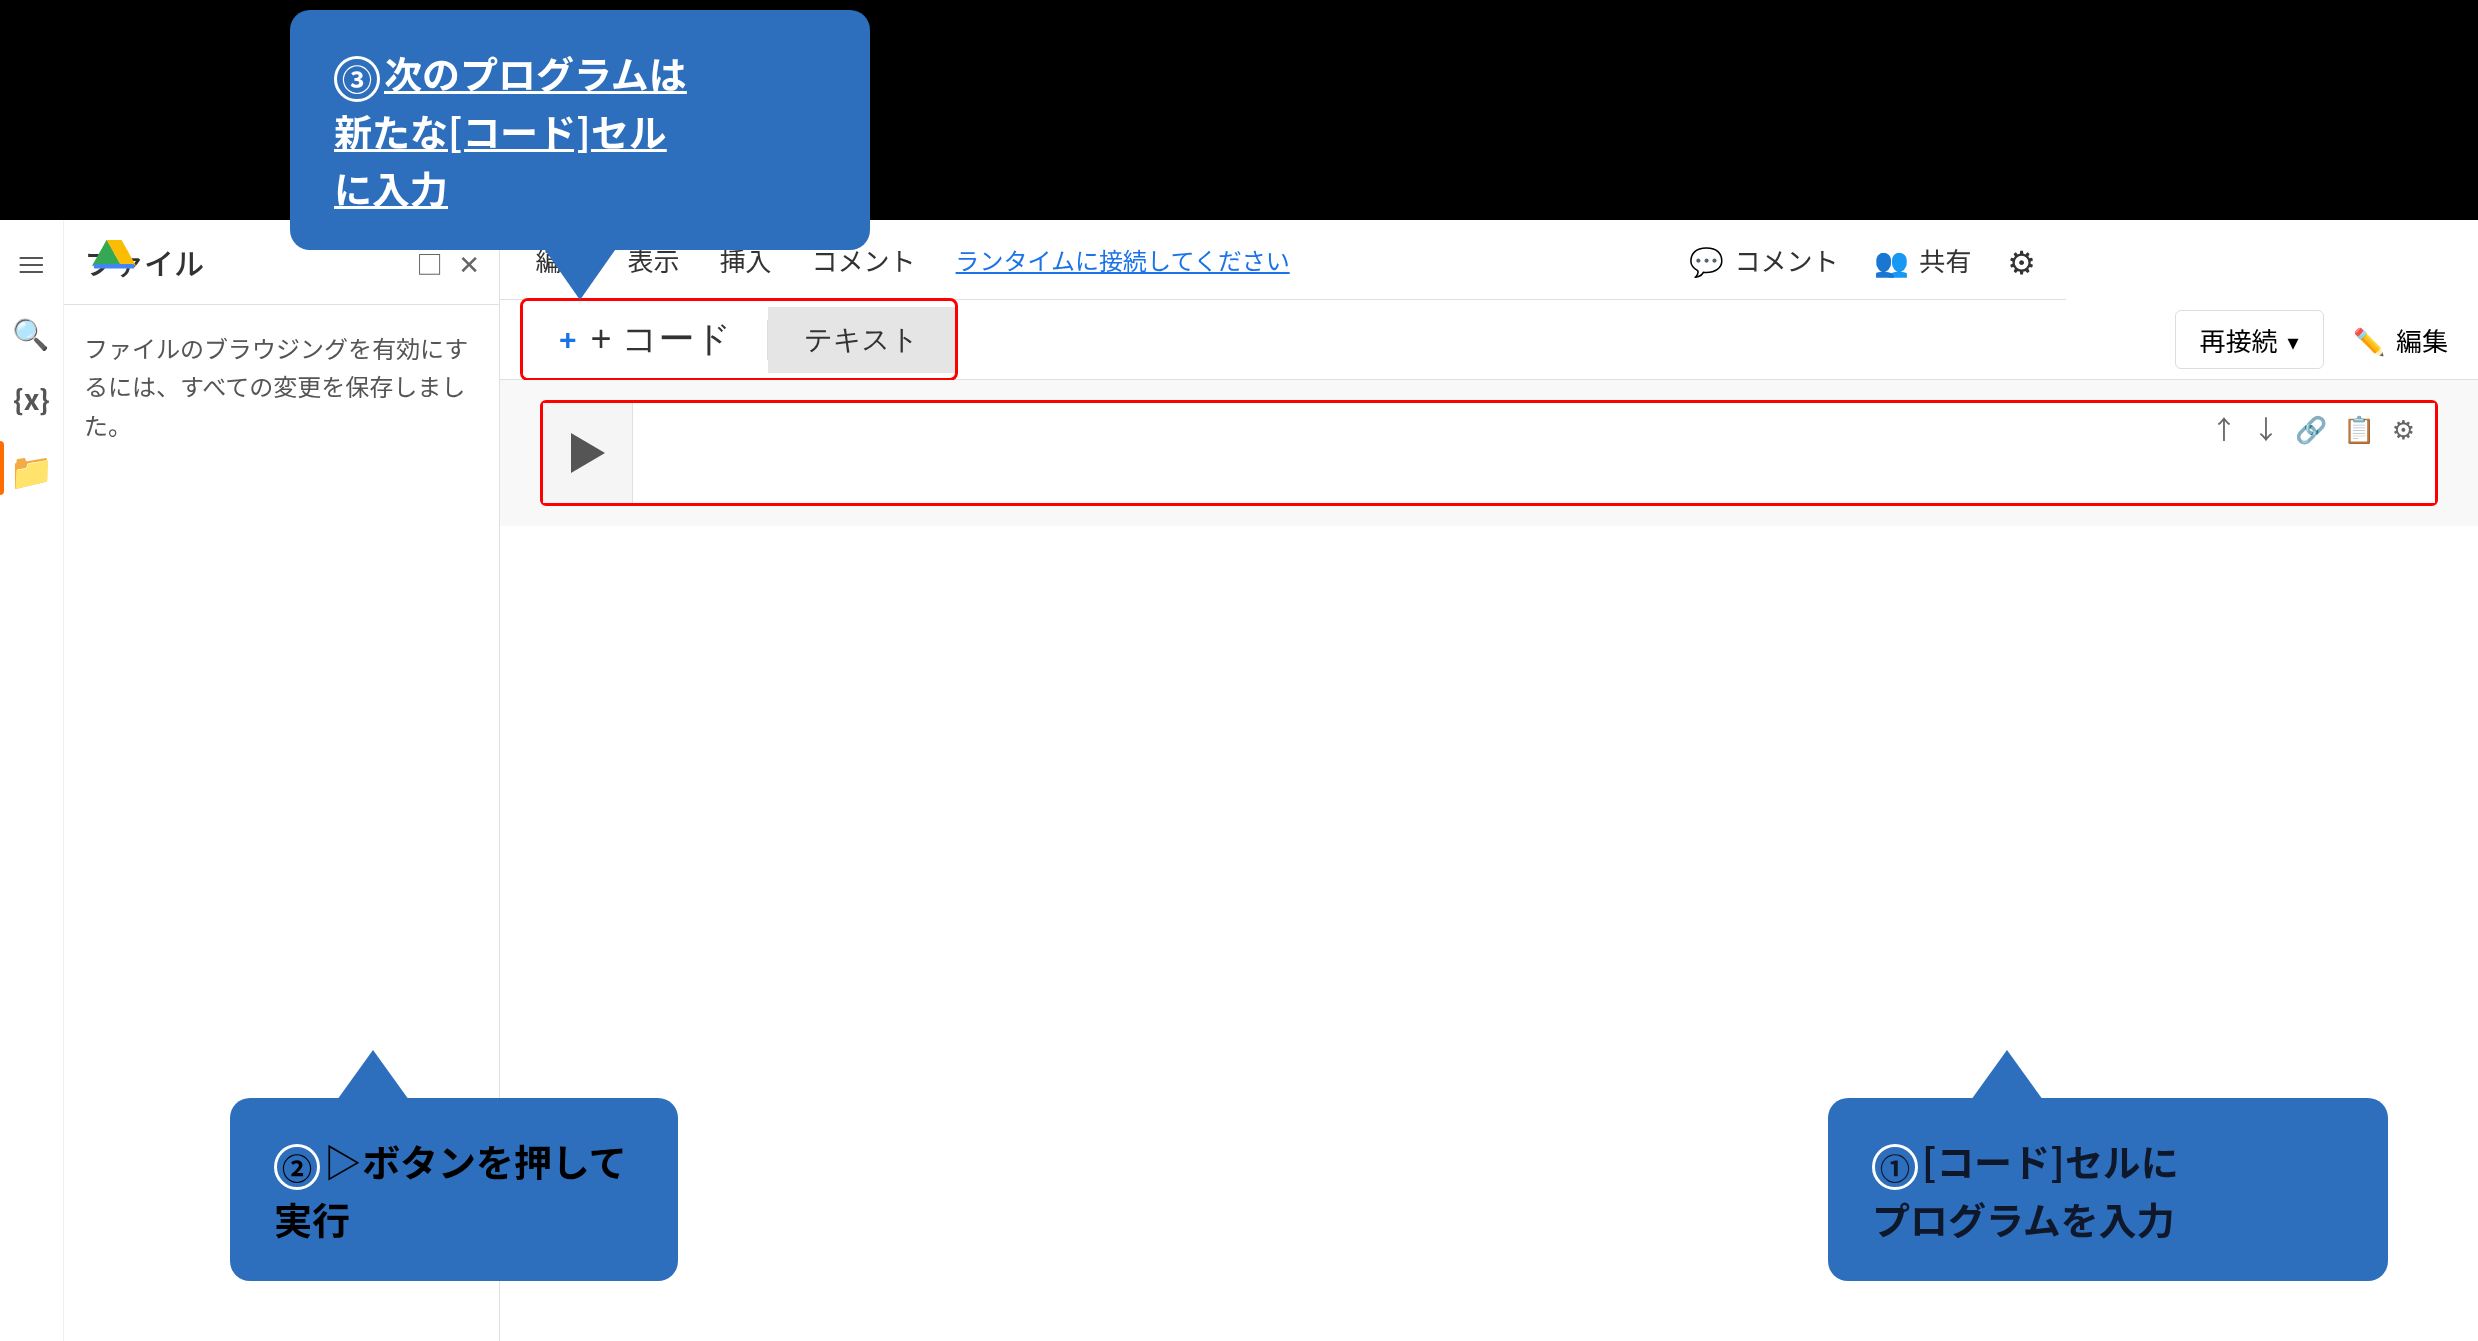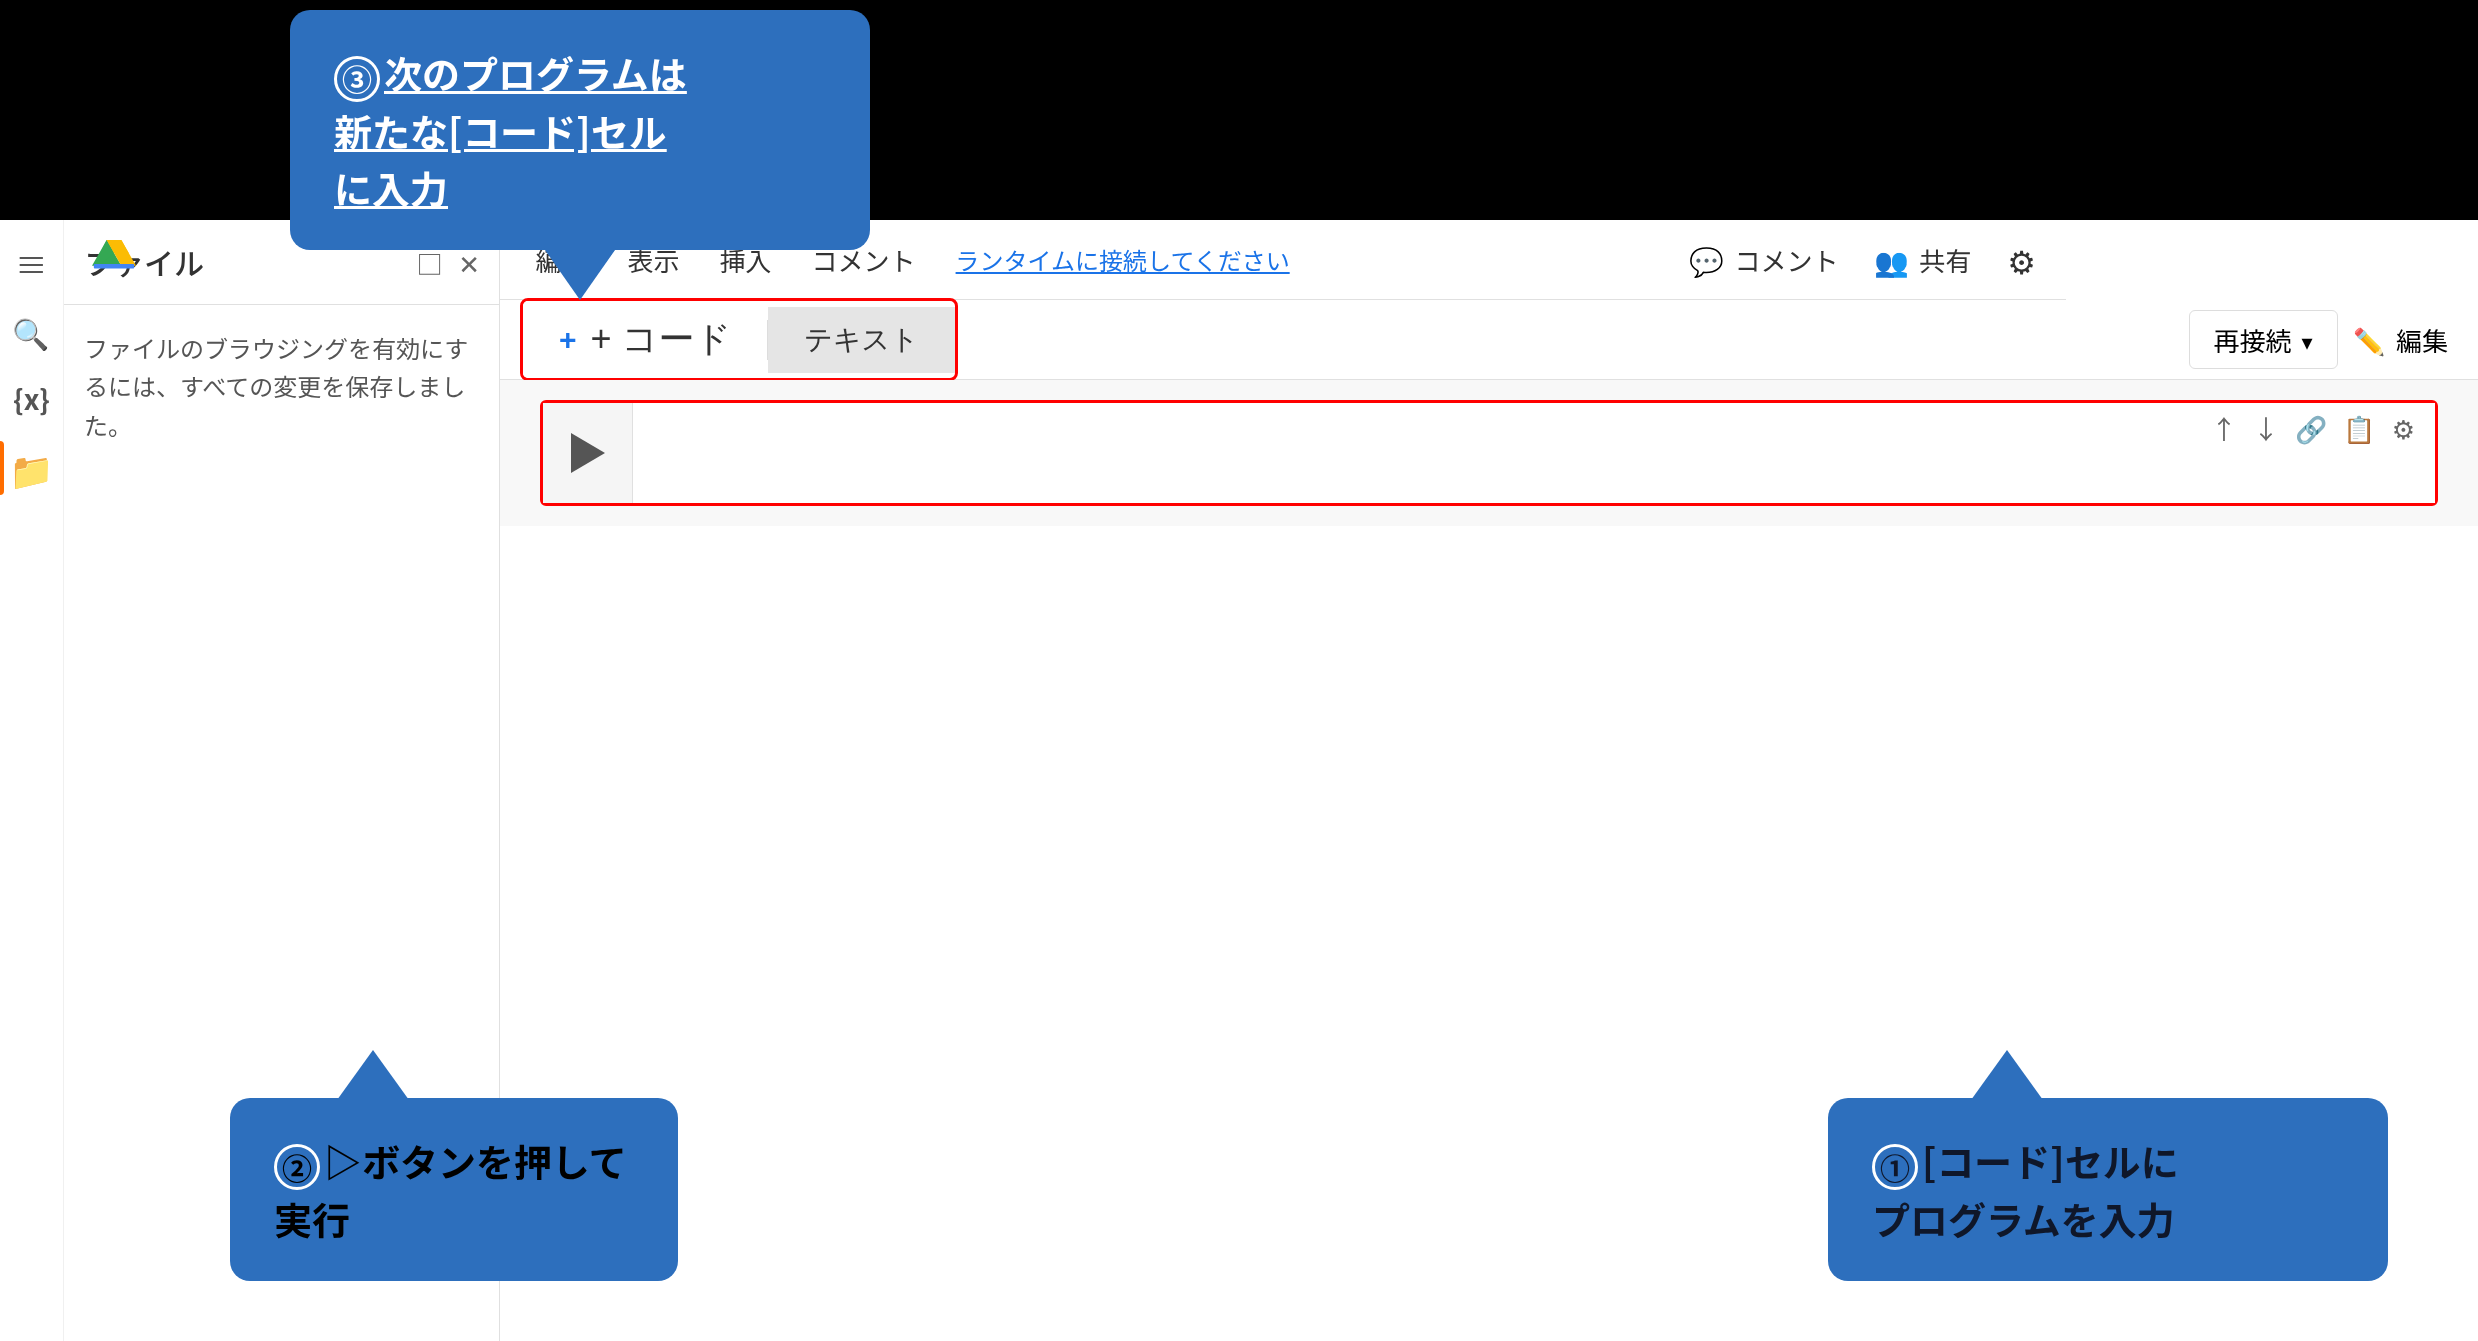--- a/index.html
+++ b/index.html
@@ -228,21 +228,21 @@
     <button class="btn-code">
       <span style="color:#1a73e8;font-size:30px;font-weight:bold;">+</span>
       <span style="font-size:36px;margin-left:6px;">+ コード</span>
     </button>
     <div style="width:1px;height:40px;background:#ddd;"></div>
     <button class="btn-text">
       <span style="font-size:28px;">テキスト</span>
     </button>
   </div>
 
-  <div style="margin-left:auto;display:flex;align-items:center;gap:16px;">
+  <div style="margin-left:auto;display:flex;align-items:center;gap:30px;">
     <div style="display:flex;align-items:center;gap:10px;border:1px solid #ddd;border-radius:6px;padding:10px 24px;font-size:26px;cursor:pointer;background:#fff;">
       <span>再接続</span>
       <span style="font-size:22px;">▾</span>
     </div>
     <div style="display:flex;align-items:center;gap:10px;font-size:26px;cursor:pointer;">
       <span style="font-size:26px;">✏️</span>
       <span>編集</span>
     </div>
   </div>
 </div>

